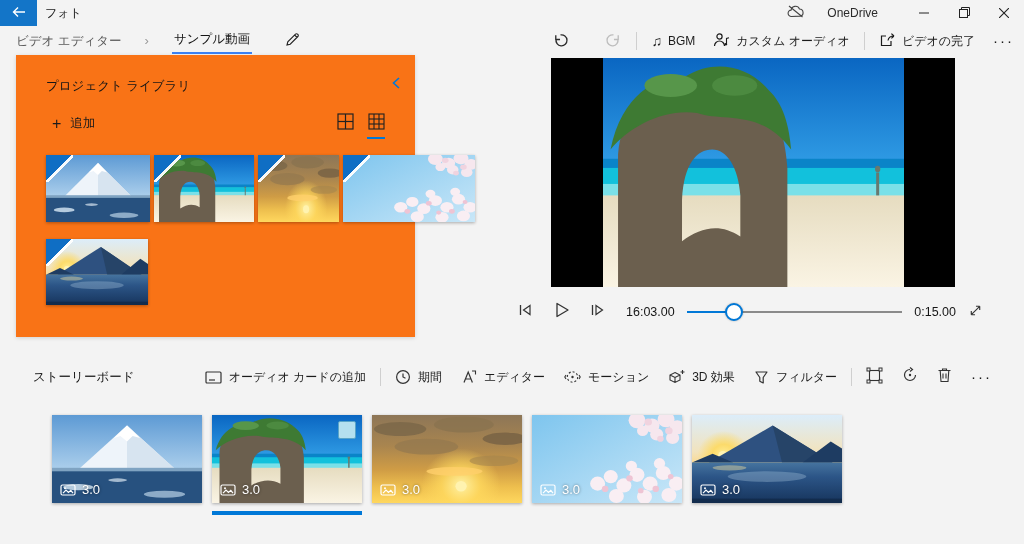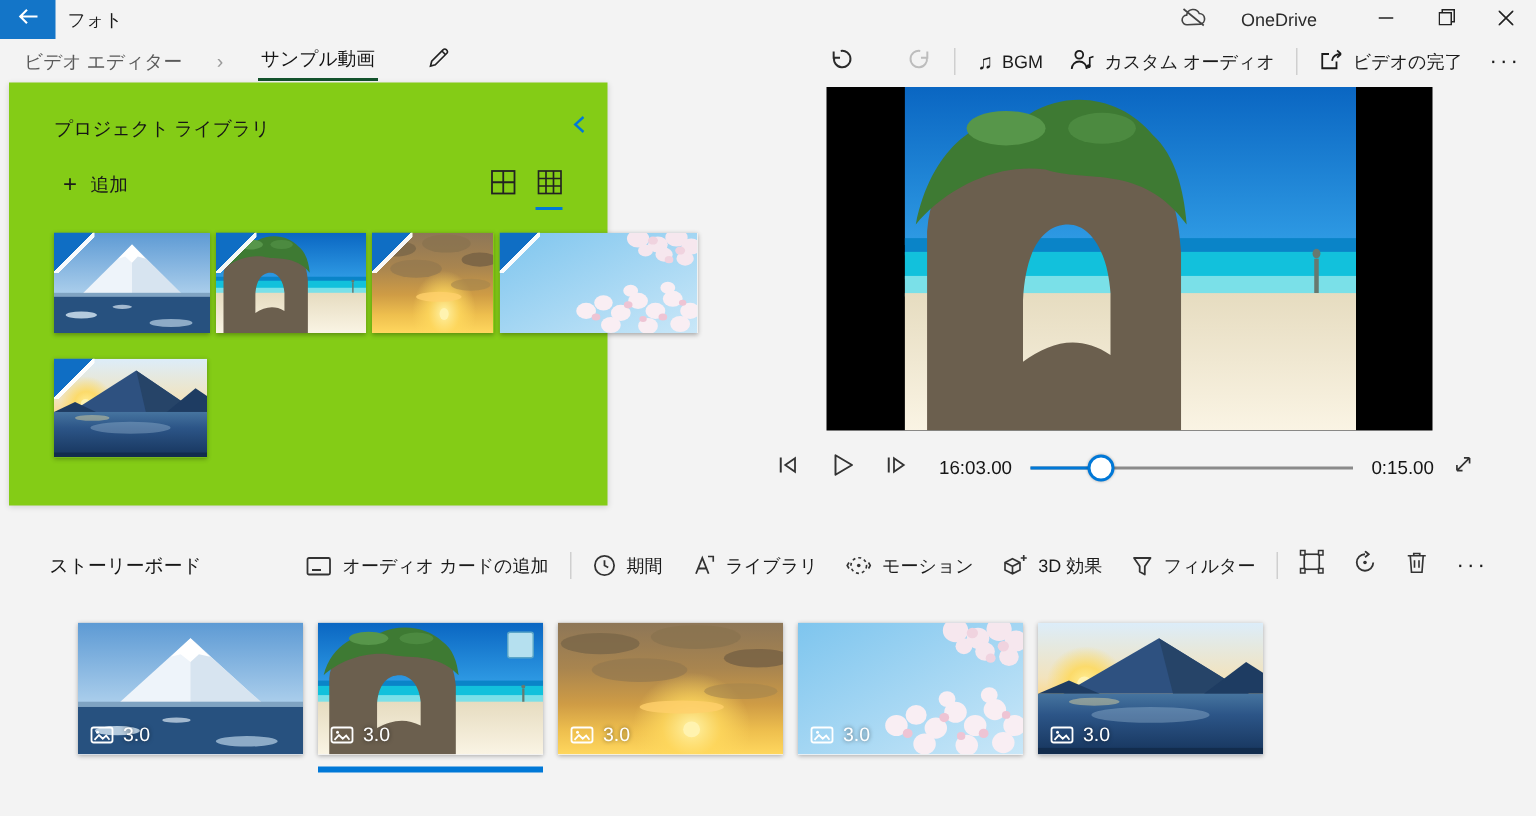--- a/index.html
+++ b/index.html
@@ -15,32 +15,32 @@
   .app-title{position:absolute;left:45px;top:0;height:26px;line-height:26px;font-size:12px;}
   .onedrive{position:absolute;right:146px;top:0;height:26px;display:flex;align-items:center;gap:23px;font-size:12px;color:#2b2b2b;}
   .win-controls{position:absolute;right:0;top:0;height:26px;display:flex;}
   .win-btn{width:40px;height:26px;display:flex;align-items:center;justify-content:center;color:#333;}
 
   
   #editorbar{position:absolute;left:0;top:26px;width:1024px;height:30px;}
   .breadcrumb{position:absolute;left:16px;top:0;height:30px;display:flex;align-items:center;gap:23px;}
   .bc-parent{font-size:12.5px;color:#5a5a5a;}
   .bc-sep{font-size:13px;color:#9a9a9a;padding-bottom:2px;}
-  .bc-current{font-size:12.5px;color:#141414;border-bottom:2px solid #14532d;padding:3px 2px 4px 2px;}
+  .bc-current{font-size:12.5px;color:#141414;border-bottom:2px solid #3b82f6;padding:3px 2px 4px 2px;}
   .rename-btn{margin-left:10px;color:#222;display:flex;}
   .edit-tools{position:absolute;right:10px;top:0;height:30px;display:flex;align-items:center;}
   .tool-group{display:flex;align-items:center;gap:6px;font-size:12px;color:#1b1b1b;}
   .vdiv{width:1px;height:18px;background:#cfcfcf;margin:0 14px;}
   .undo-btn{color:#2b2b2b;margin-right:36px;display:flex;}
   .redo-btn{color:#bdbdbd;display:flex;}
   .more-dots{font-size:15px;letter-spacing:2px;color:#1b1b1b;line-height:10px;}
   .ml18{margin-left:18px;}
 
   
-  #library{position:absolute;left:6px;top:55px;width:399px;height:282px;background:#84cc16;
+  #library{position:absolute;left:16px;top:55px;width:399px;height:282px;background:#f97316;
            box-shadow:0 1px 4px rgba(0,0,0,.14);}
   .lib-title{position:absolute;left:30px;top:23px;font-size:12.5px;color:#161616;}
   .collapse-btn{position:absolute;right:13px;top:21px;color:#0078d7;display:flex;}
   .add-btn{position:absolute;left:36px;top:60px;display:flex;align-items:center;gap:9px;font-size:12.5px;color:#1b1b1b;}
   .plus-glyph{font-size:16px;font-weight:400;line-height:14px;}
   .grid-toggles{position:absolute;right:30px;top:58px;display:flex;gap:13px;}
   .grid-btn{display:flex;flex-direction:column;align-items:center;gap:3px;color:#222;}
   .grid-btn .ul{width:18px;height:2px;background:transparent;}
   .grid-btn.active .ul{background:#0078d7;}
   .lib-thumb{position:absolute;box-shadow:0 1px 3px rgba(0,0,0,.3);overflow:hidden;}
@@ -468,21 +468,21 @@
         <span>期間</span>
       </button>
       <span class="sb-gap"></span>
       <button class="sb-item">
         <span class="ic">
           <svg width="16" height="16" viewBox="0 0 16 16">
               <path d="M3 13.5 L7.2 3 L11.4 13.5 M4.6 10 H9.8" fill="none" stroke="#333" stroke-width="1.2"></path>
               <path d="M11 2 H14.5 V5.5" fill="none" stroke="#333" stroke-width="1.1"></path>
             </svg>
         </span>
-        <span>ライブラリ</span>
+        <span>エディター</span>
       </button>
       <span class="sb-gap"></span>
       <button class="sb-item">
         <span class="ic">
           <svg width="17" height="16" viewBox="0 0 17 16">
               <circle cx="8.5" cy="8" r="5.2" fill="none" stroke="#333" stroke-width="1.1" stroke-dasharray="2 2"></circle>
               <circle cx="8.5" cy="8" r="1.2" fill="#333"></circle>
               <path d="M2 6 L0.8 8 L2 10 M15 6 L16.2 8 L15 10" fill="none" stroke="#333" stroke-width="1.1"></path>
             </svg>
         </span>

